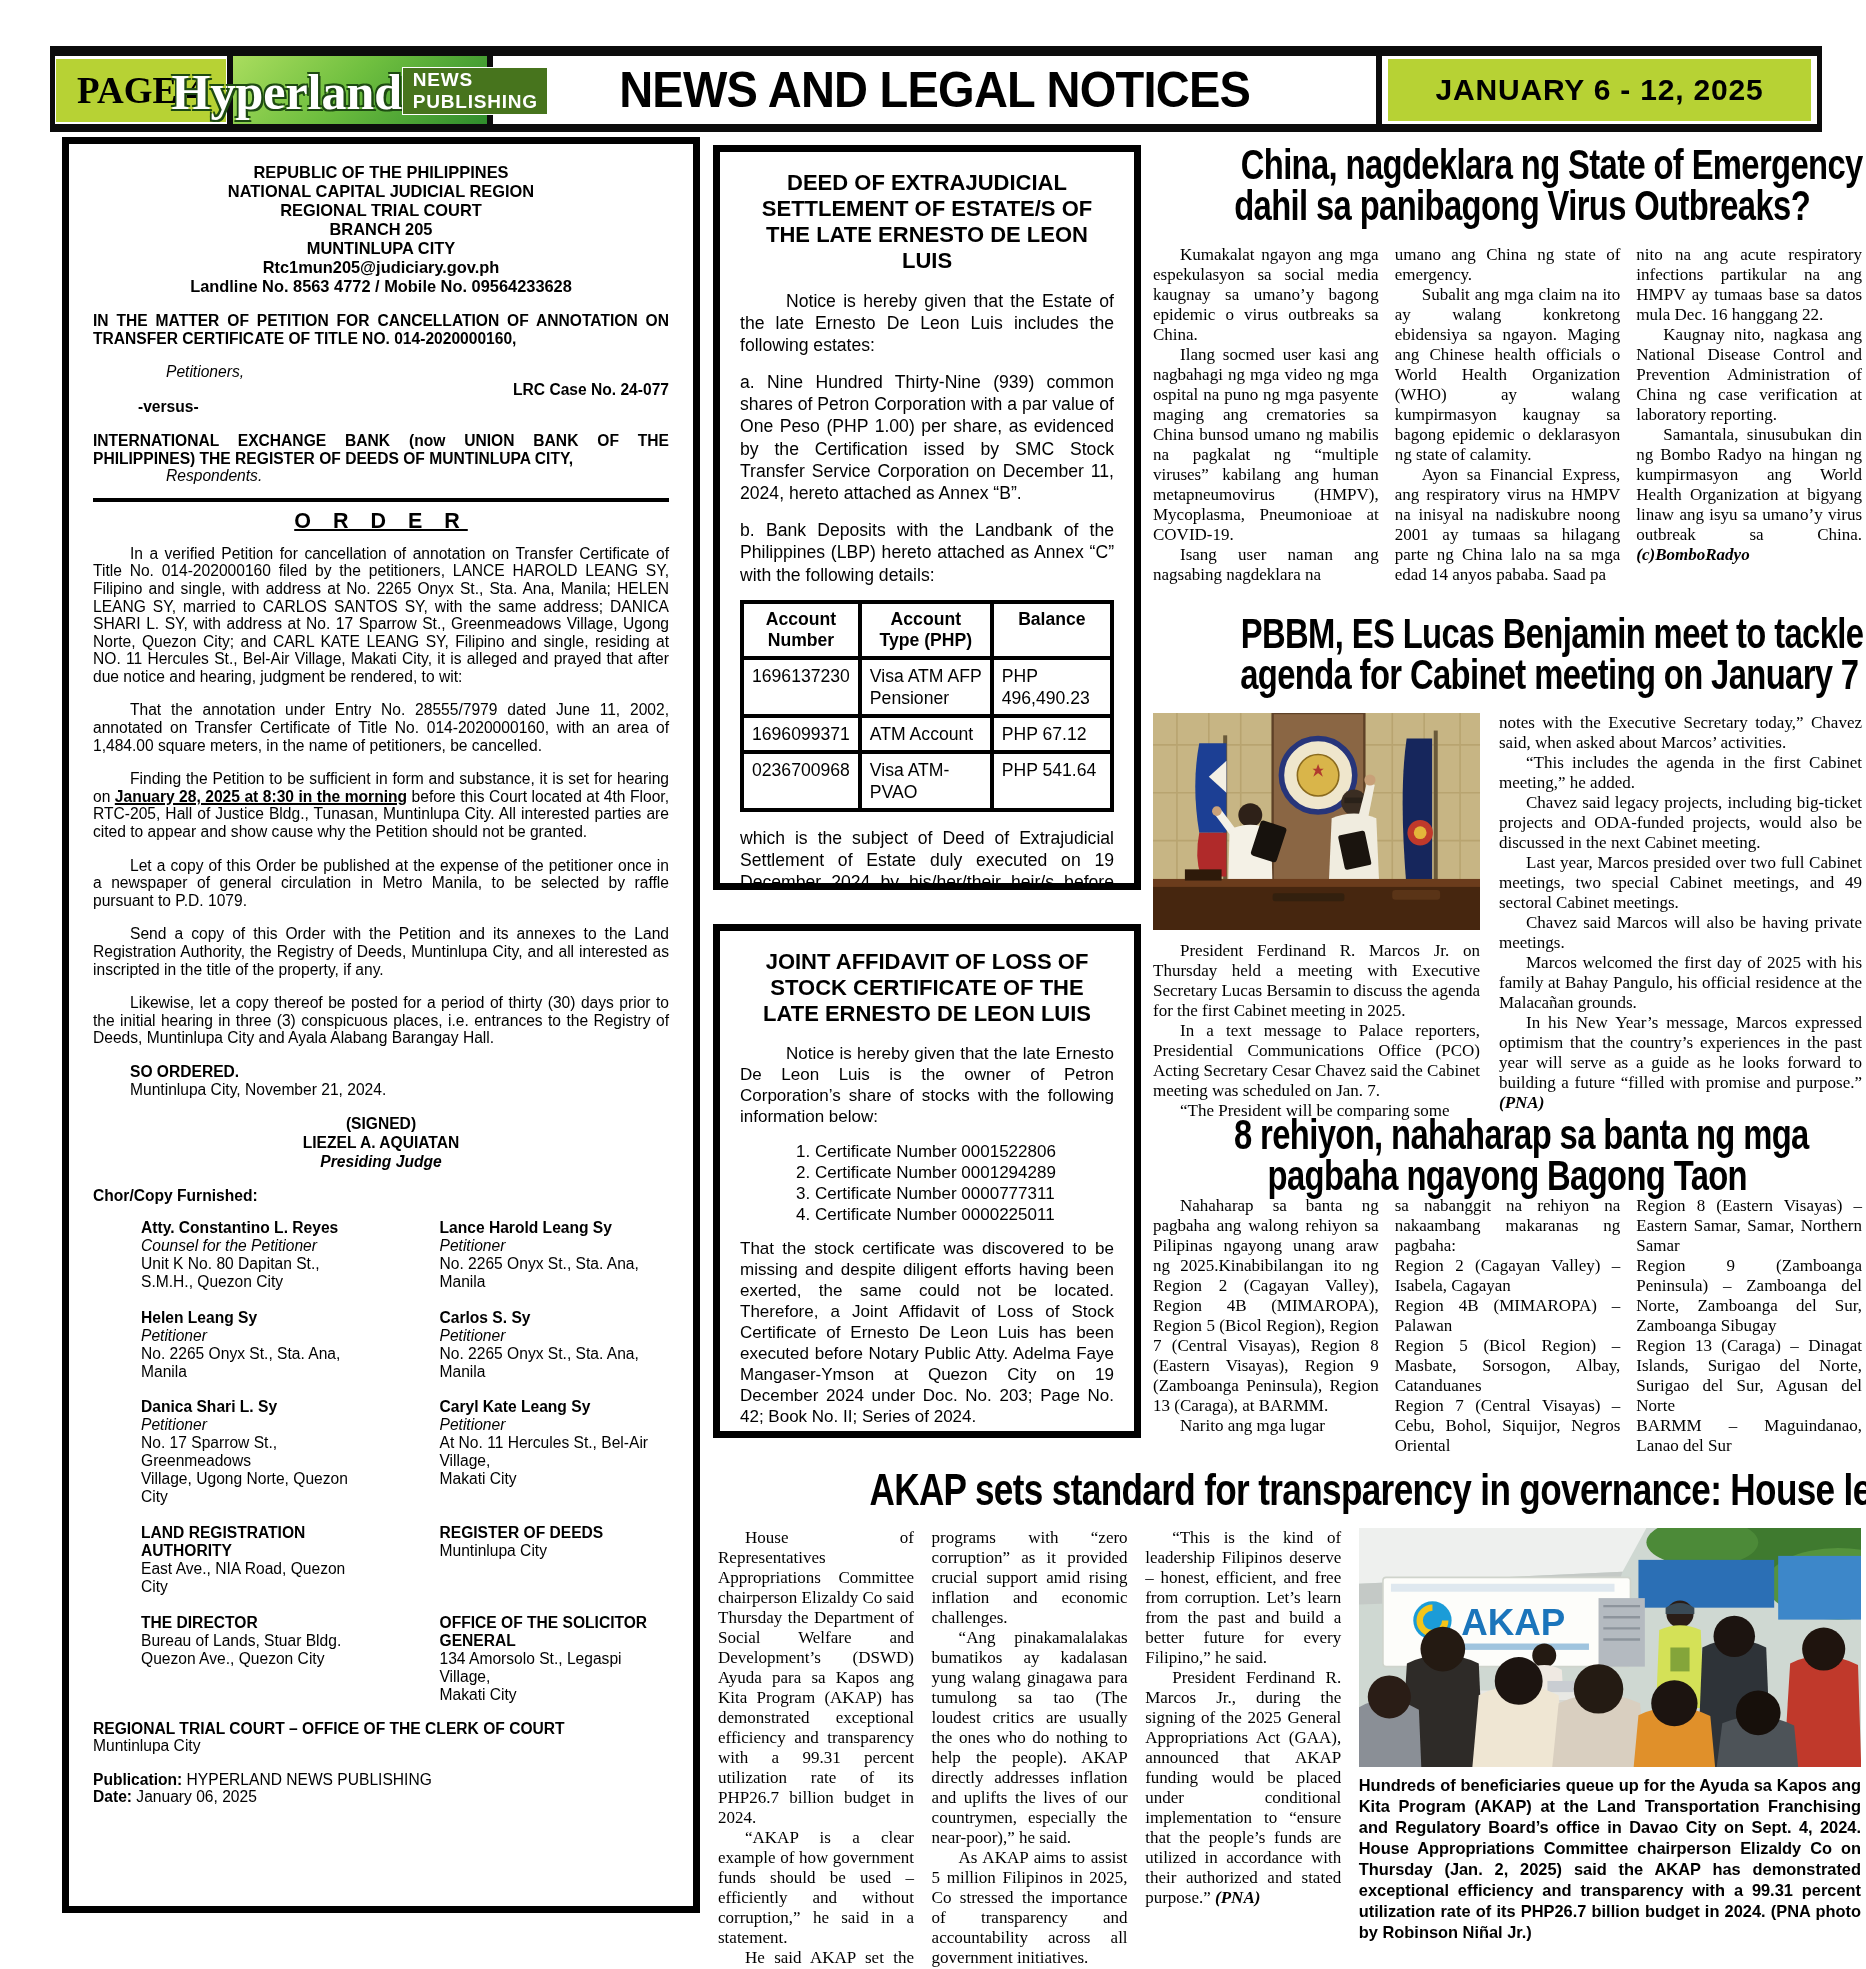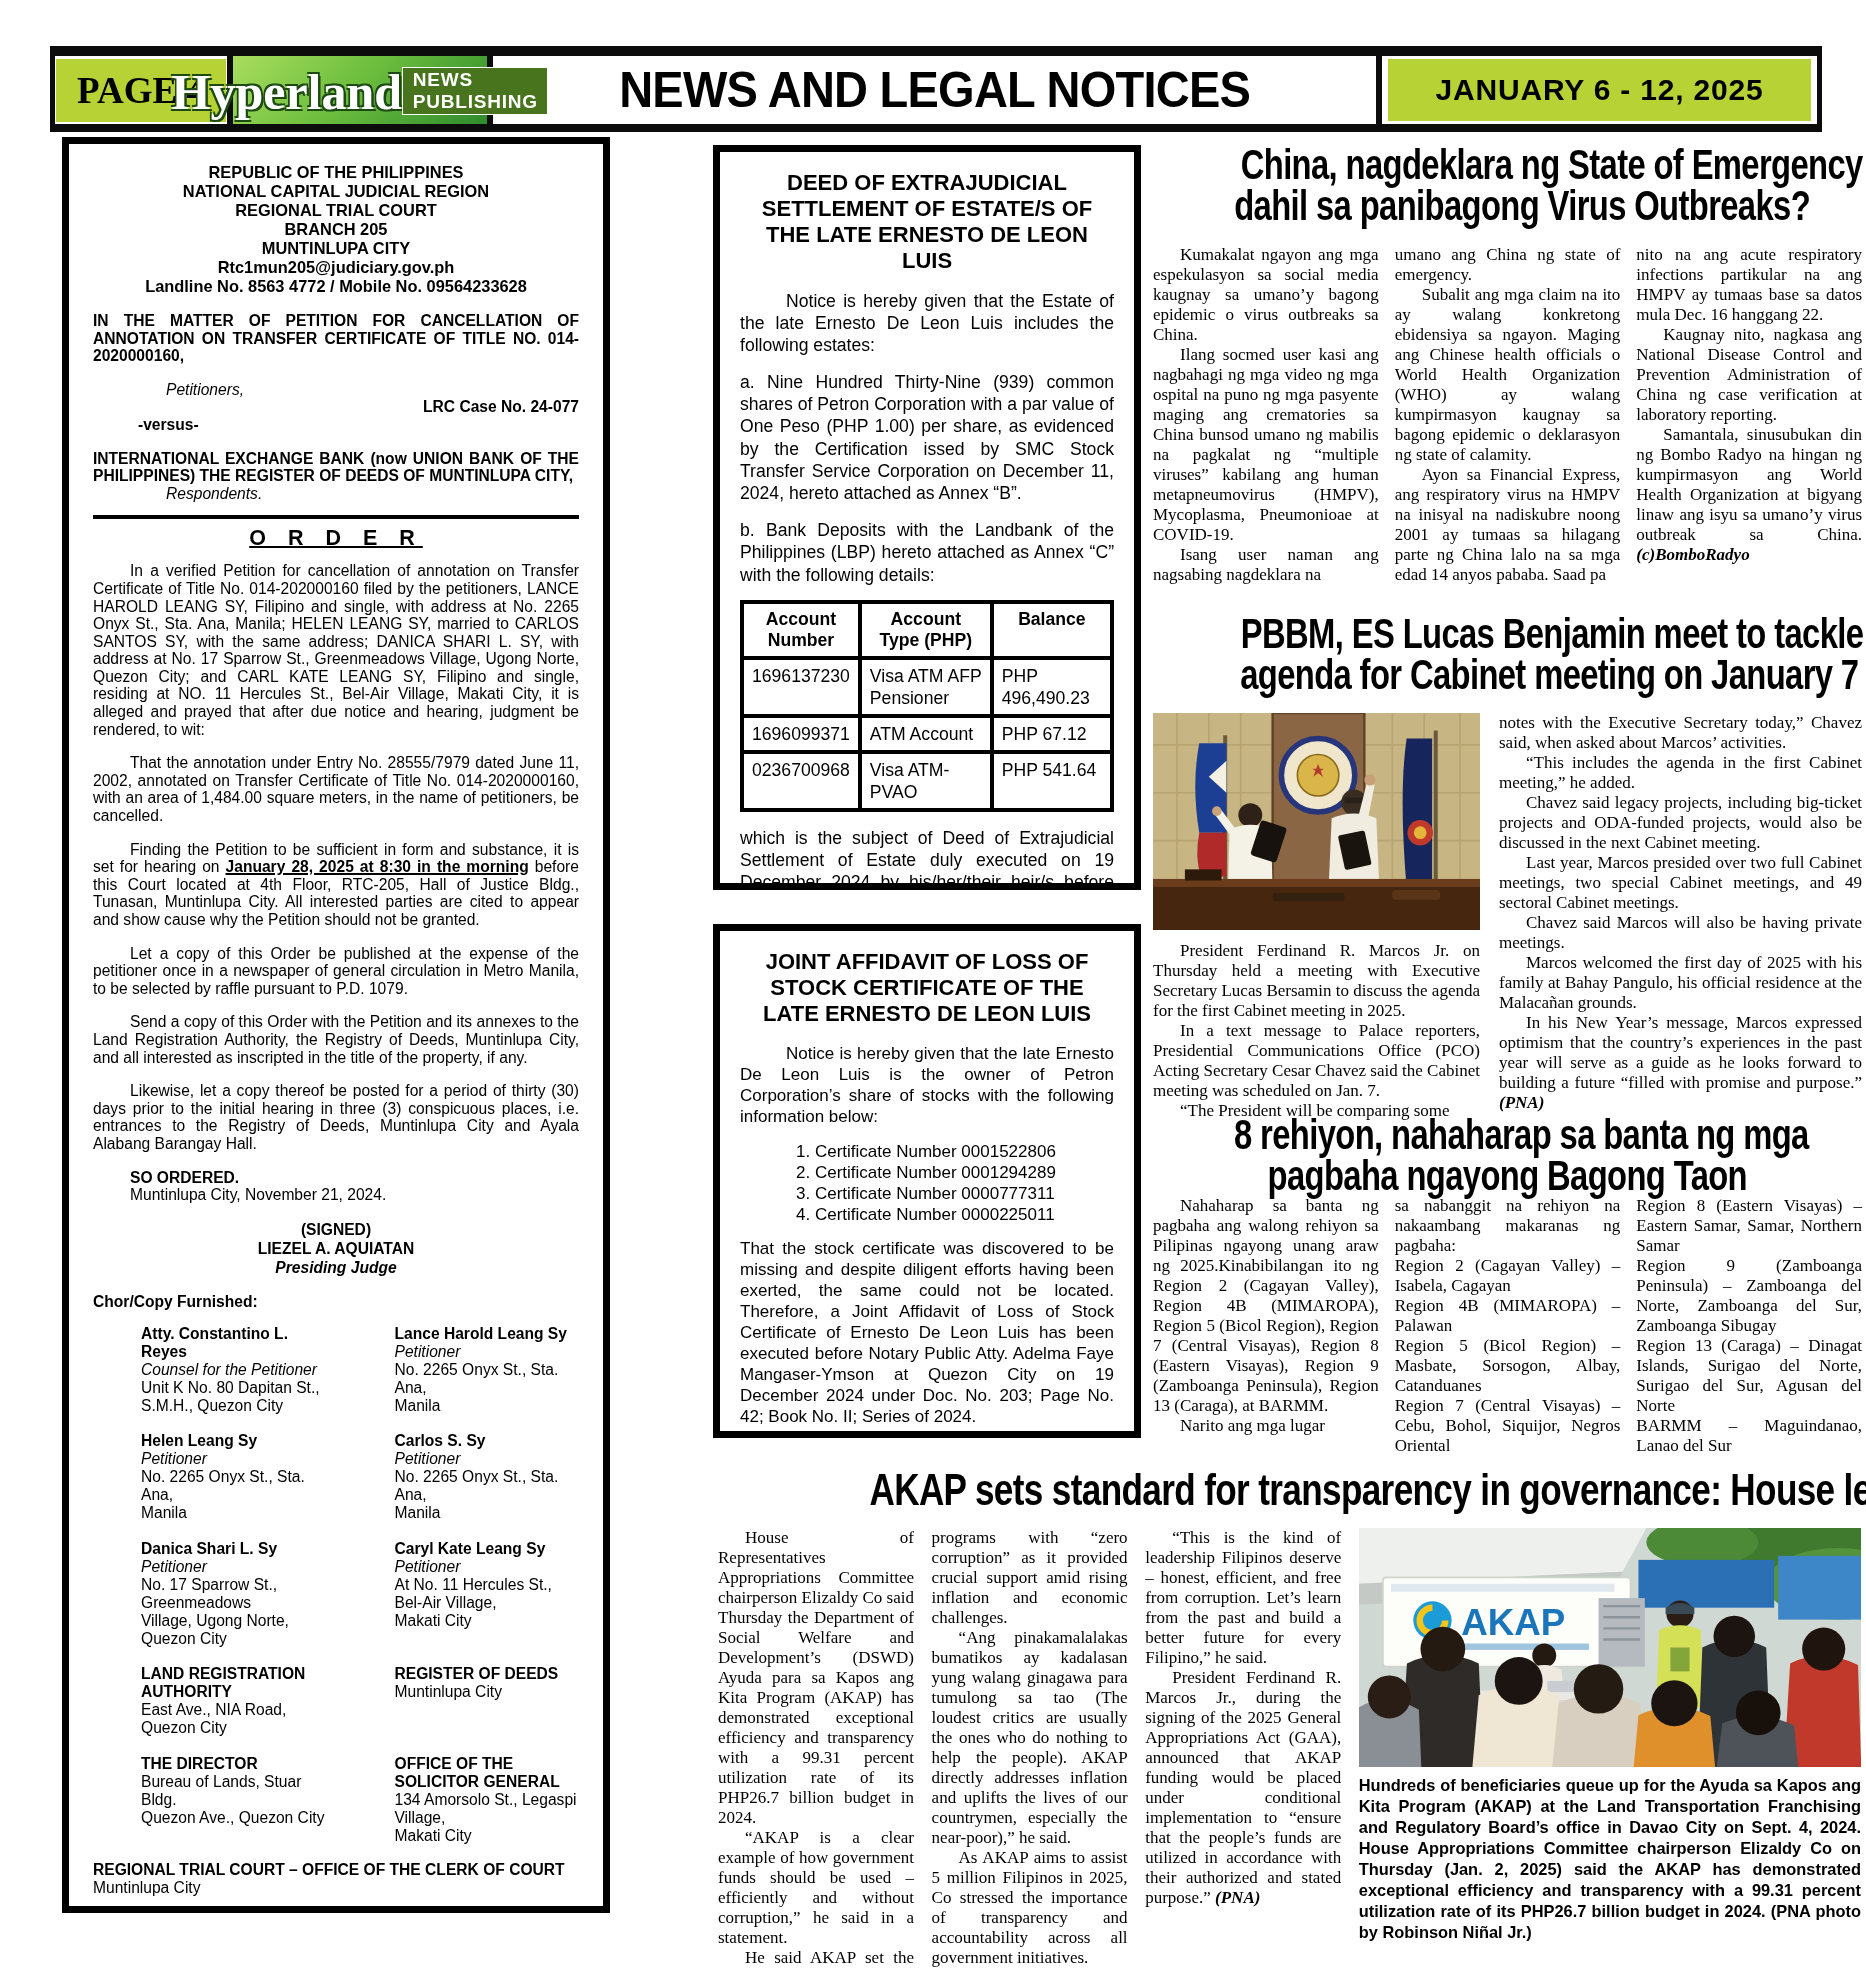--- a/index.html
+++ b/index.html
@@ -14,21 +14,21 @@
   #h-logo{width:254px;flex-direction:row;padding:0;background:linear-gradient(135deg,#aadd5e 0%,#6fbf3f 45%,#2f8c2c 100%);}
   #h-title{flex:1;}
   #h-date{width:435px;}
   .chip{background:var(--accent);color:#000;font-weight:bold;}
   #page-chip{font-size:37px;padding:10px 21px;letter-spacing:0;font-family:Liberation Serif, serif;}
   #date-chip{font-size:30px;padding:13.6px 48px;letter-spacing:0.8px;white-space:nowrap;}
   #logo-word{font-family:"Liberation Serif",serif;font-weight:bold;color:#fff;font-size:50px;line-height:46px;margin-top:3.2px;text-shadow:2.4px 2.4px 0 #1d4a12,-1.6px 1.6px 0 #1d4a12,1.6px -1.6px 0 #1d4a12,-1.6px -1.6px 0 #1d4a12;}
   #logo-sub{background:#47741d;border:1.6px solid #fff;color:#fff;font-weight:bold;font-size:19px;letter-spacing:0.8px;padding:0.8px 9.6px;margin-top:1.6px;}
   #main-title span{display:inline-block;transform:scaleX(.94);white-space:nowrap;font-size:50px;font-weight:bold;letter-spacing:-0.8px;}
   
-  #legal-box{left:62px;top:137px;width:548px;height:1776px;padding:19px 24px 16px 24px;font-size:15.6px;line-height:17.6px;}
+  #legal-box{left:62px;top:137px;width:638px;height:1776px;padding:19px 24px 16px 24px;font-size:15.6px;line-height:17.6px;}
   .ct{ text-align:center;font-weight:bold;font-size:16.4px;line-height:19px;}
   .lp{margin:0;text-align:justify;}
   .ind{text-indent:37px;}
   .gap{height:16px;}
   .b{font-weight:bold;}
   .i{font-style:italic;}
   .u{text-decoration:underline;text-decoration-thickness:1.6px;}
   #legal-rule{border:none;border-top:4.8px solid #000;margin:12.8px 0 11.2px 0;}
   #order-title{text-align:center;font-weight:bold;font-size:21.5px;letter-spacing:8px;text-decoration:underline;text-decoration-thickness:2.4px;margin:1.6px 0 14.4px 0;}
   .cf-grid{display:grid;grid-template-columns:1fr 1fr;column-gap:21px;row-gap:17.6px;margin-top:14.4px;}

